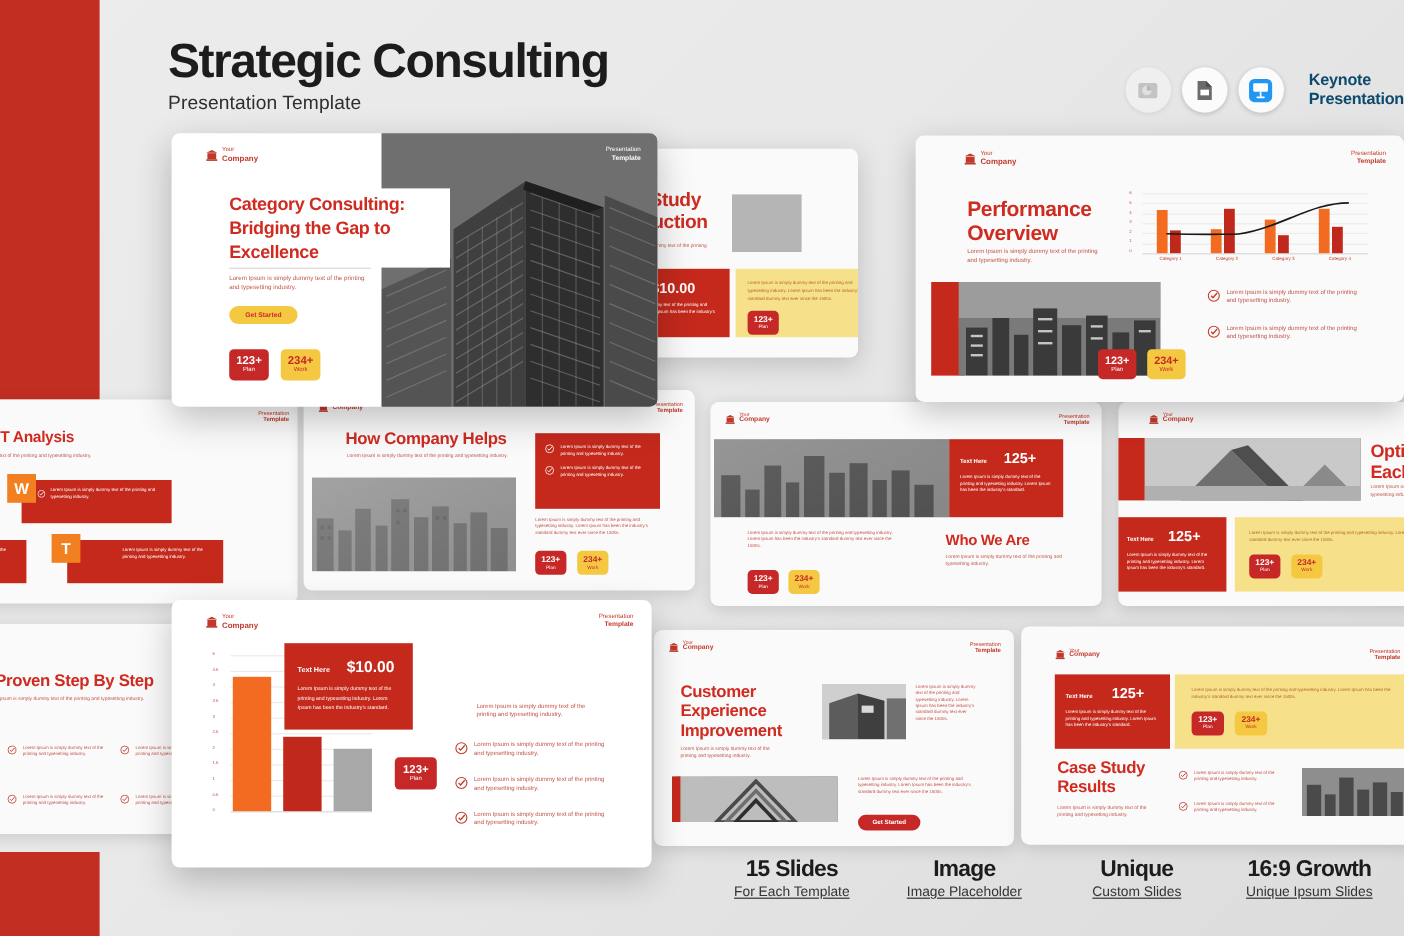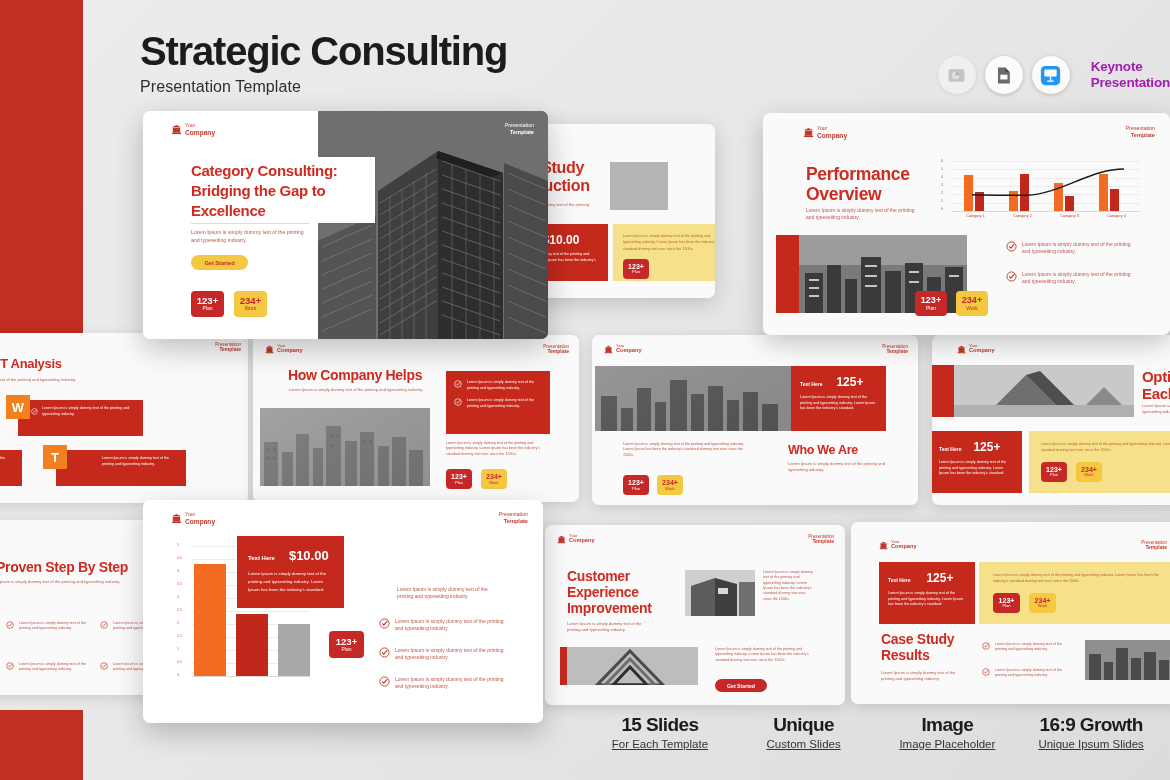--- a/index.html
+++ b/index.html
@@ -27,21 +27,21 @@
   
   .formats { position: absolute; right: 0px; top: 56px; display: flex; align-items: center; gap: 9px; }
   .fmt-circle {
     width: 38px; height: 38px; border-radius: 50%;
     background: #fbfbfb; box-shadow: 0 1px 4px rgba(0,0,0,.2);
     display: flex; align-items: center; justify-content: center;
   }
   .fmt-circle.dim { opacity: .45; }
   .fmt-label {
     margin-left: 12px; font-size: 13.5px; font-weight: bold;
-    color: #a21caf; line-height: 1.22; letter-spacing: -.2px;
+    color: #0c4a6e; line-height: 1.22; letter-spacing: -.2px;
   }
 
   
   .slide {
     position: absolute; background: #fbfafa; border-radius: 7px;
     box-shadow: 0 6px 22px rgba(0,0,0,.17);
     overflow: hidden;
   }
   .slide.flat { box-shadow: 0 3px 13px rgba(0,0,0,.13); }
 
@@ -161,21 +161,21 @@
     <div style="position:absolute;left:-36px;top:117px;width:130px;height:36px;" class="red-block">
       <div class="tiny2" style="padding:6px 7px 0 46px;line-height:1.5;">Lorem Ipsum is simply dummy text of the printing and typesetting industry.</div>
     </div>
 
     <div style="position:absolute;left:128px;top:117px;width:130px;height:36px;" class="red-block">
       <div class="tiny2" style="padding:6px 7px 0 46px;line-height:1.5;">Lorem Ipsum is simply dummy text of the printing and typesetting industry.</div>
     </div>
     <div style="position:absolute;left:115px;top:112px;width:24px;height:24px;background:#f28020;color:#fff;font-weight:bold;font-size:13px;display:flex;align-items:center;justify-content:center;">T</div>
   </div>
 
-  <div class="slide flat" style="left:253px; top:335px; width:326px; height:167px;">
+  <div class="slide flat" style="left:253px; top:325px; width:326px; height:167px;">
     <div class="logo" style="left:12px;top:9px;">
       <svg class="bldg" width="9" height="9" viewBox="0 0 24 24">
           <path d="M12 2l10 5H2z" fill="#c0392b"></path>
           <rect x="4" y="8" width="16" height="11" fill="#c0392b"></rect>
           <rect x="2" y="19" width="20" height="3" fill="#c0392b"></rect>
         </svg>
       <div class="txt">
           <div class="l1">Your</div>
           <div class="l2">Company</div>
         </div>
@@ -784,26 +784,26 @@
       <div class="t" style="font-size:5px;">Lorem Ipsum is simply dummy text of the printing and typesetting industry.</div>
     </div>
   </div>
 
   <div class="stats">
     <div class="stat">
       <div class="v">15 Slides</div>
       <div class="c">For Each Template</div>
     </div>
     <div class="stat">
+      <div class="v">Image</div>
+      <div class="c">Image Placeholder</div>
+    </div>
+    <div class="stat">
       <div class="v">Unique</div>
       <div class="c">Custom Slides</div>
-    </div>
-    <div class="stat">
-      <div class="v">Image</div>
-      <div class="c">Image Placeholder</div>
     </div>
     <div class="stat">
       <div class="v">16:9 Growth</div>
       <div class="c">Unique Ipsum Slides</div>
     </div>
   </div>
 
 </div>
 
 </body></html>

